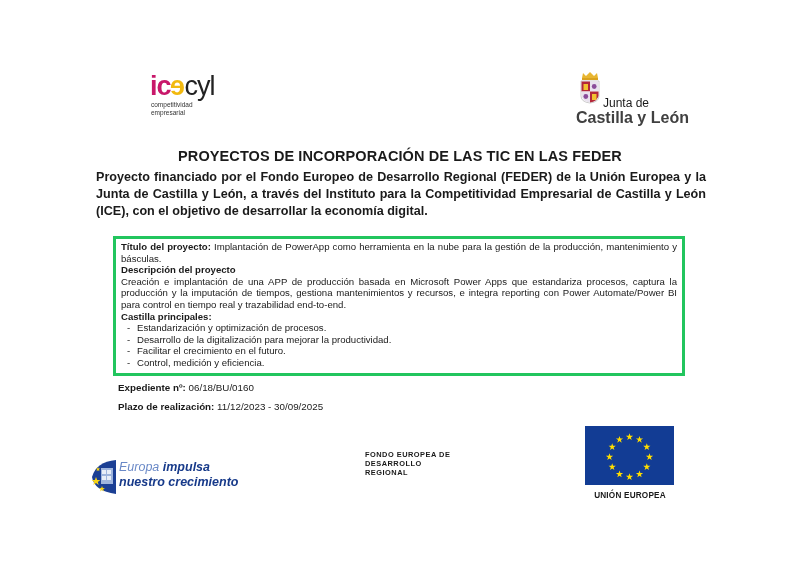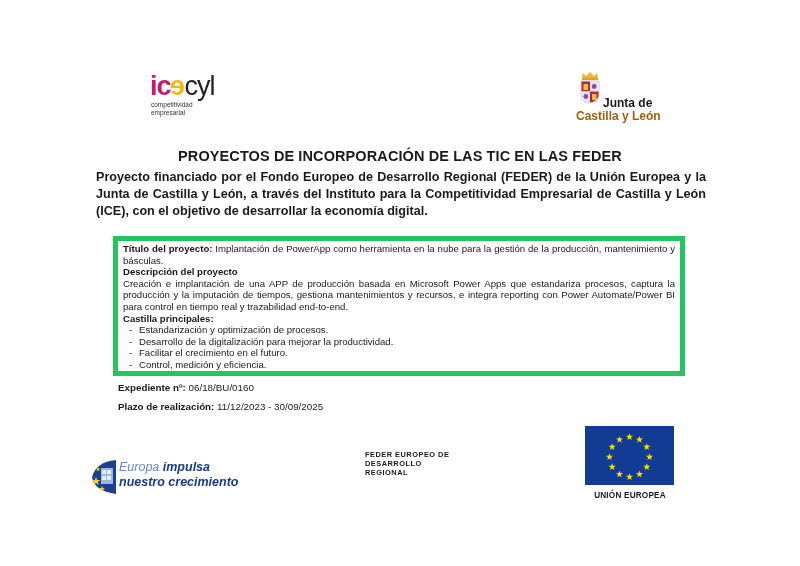--- a/index.html
+++ b/index.html
@@ -10,30 +10,30 @@
     .logo-icecyl { position: absolute; left: 150px; top: 72px; width: 90px; height: 46px; }
     .icecyl-word { position: absolute; left: 0; top: 0; font-family: "Liberation Sans", sans-serif; font-size: 27px; line-height: 28px; letter-spacing: -1px; white-space: nowrap; }
     .icecyl-word .ic { color: #c8186a; font-weight: bold; text-align: center; }
     .icecyl-word .e { color: #f2b90f; font-weight: bold; display: inline-block; transform: scaleX(-1); }
     .icecyl-word .cyl { color: #222; font-weight: normal; }
     .icecyl-sub { position: absolute; left: 1px; top: 29px; font-size: 6.5px; line-height: 7.5px; color: #333; }
 
     .logo-junta { position: absolute; left: 579px; top: 70px; width: 85px; height: 54px; }
     .junta-crest { position: absolute; left: 0; top: 0; width: 22px; height: 34px; }
     .junta-text { position: absolute; left: 0; top: 28px; width: 90px; }
-    .junta-line1 { position: absolute; left: 24px; top: -2px; font-size: 12px; font-weight: bold; color: #1a1a1a; white-space: nowrap; }
-    .junta-line2 { position: absolute; left: -3px; top: 11px; font-size: 12px; font-weight: bold; color: #a16207; white-space: nowrap; }
+    .junta-line1 { position: absolute; left: 24px; top: -2px; font-size: 12px; font-weight: normal; color: #1a1a1a; white-space: nowrap; }
+    .junta-line2 { position: absolute; left: -3px; top: 11px; font-size: 16px; font-weight: bold; color: #404040; white-space: nowrap; }
 
     
     .main-title { position: absolute; left: 0; width: 800px; top: 148px; text-align: center; font-size: 14.5px; font-weight: bold; color: #1a1a1a; letter-spacing: 0.1px; }
 
     .intro { position: absolute; left: 96px; top: 169px; width: 610px; font-size: 12.6px; font-weight: bold; line-height: 17px; color: #1a1a1a; text-align: justify; }
 
     
-    .project-box { position: absolute; left: 113px; top: 236px; width: 572px; height: 140px; border: 5px solid #22c55e; padding: 2px 5px 0 5px; font-size: 9.6px; line-height: 11.6px; color: #1a1a1a; }
+    .project-box { position: absolute; left: 113px; top: 236px; width: 572px; height: 140px; border: 3px solid #22c55e; padding: 2px 5px 0 5px; font-size: 9.6px; line-height: 11.6px; color: #1a1a1a; }
     .project-box .label { font-weight: bold; }
     .project-box p { text-align: justify; }
     .objectives { list-style: none; padding-left: 6px; }
     .objectives li { position: relative; padding-left: 10px; }
     .objectives li::before { content: "-"; position: absolute; left: 0; top: 0; }
 
     .meta { position: absolute; left: 118px; font-size: 9.8px; color: #1a1a1a; text-align: center; }
     .meta .label { font-weight: bold; }
     .meta-exp { top: 382px; }
     .meta-plazo { top: 401px; }
@@ -116,21 +116,21 @@
     <polygon points="12,27 12.8,29 15,29 13.2,30.3 13.9,32.4 12,31.1 10.1,32.4 10.8,30.3 9,29 11.2,29" fill="#f7d417"></polygon>
     <polygon points="8,8 8.6,9.6 10.3,9.6 8.9,10.6 9.5,12.2 8,11.2 6.5,12.2 7.1,10.6 5.7,9.6 7.4,9.6" fill="#f7d417"></polygon>
   </svg>
   <div class="europa-text">
     <div><span class="eu">Europa</span><span class="imp"> impulsa</span></div>
     <div class="line2">nuestro crecimiento</div>
   </div>
 </div>
 
 <div class="logo-feder">
-  <div>FEDER EUROPEO DE</div>
+  <div>FONDO EUROPEA DE</div>
   <div>DESARROLLO</div>
   <div>REGIONAL</div>
 </div>
 
 <div class="logo-eu">
   <svg class="eu-flag" viewBox="0 0 89 59">
     <rect width="89" height="59" fill="#123c94"></rect>
     <g fill="#ffdd00">
       <polygon points="44.5,7.2 45.4,9.8 48.1,9.8 45.9,11.4 46.7,14 44.5,12.4 42.3,14 43.1,11.4 40.9,9.8 43.6,9.8"></polygon>
       <polygon points="54.5,9.9 55.4,12.5 58.1,12.5 55.9,14.1 56.7,16.7 54.5,15.1 52.3,16.7 53.1,14.1 50.9,12.5 53.6,12.5"></polygon>

